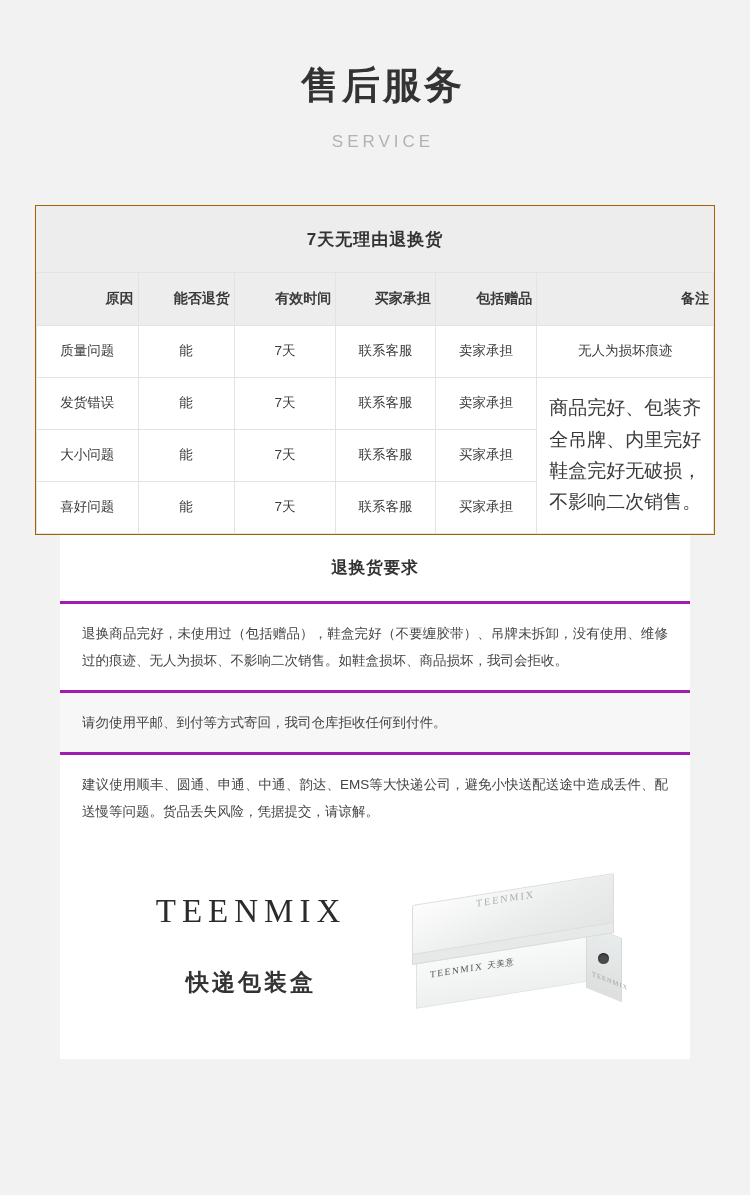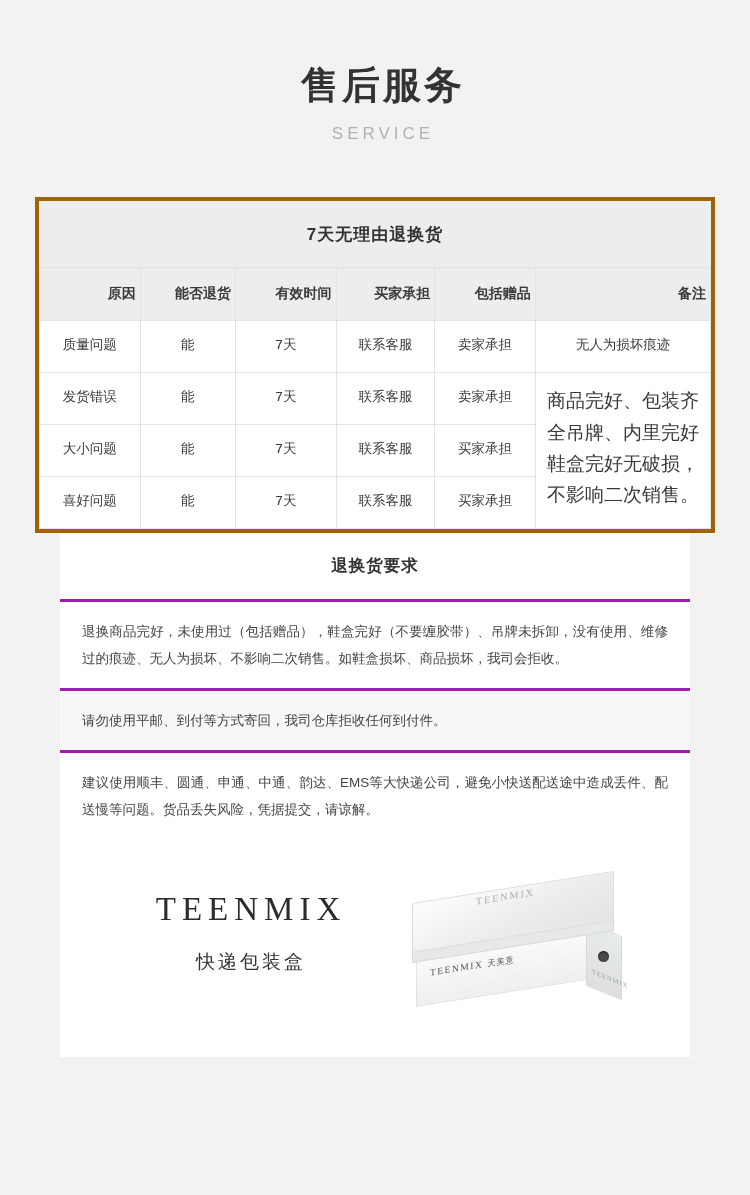--- a/index.html
+++ b/index.html
@@ -27,31 +27,31 @@
     padding-left: 16px;
   }
   .header .title {
     font-size: 38px;
     font-weight: bold;
     letter-spacing: 3px;
     color: #333;
     line-height: 1.25;
   }
   .header .subtitle {
-    margin-top: 14px;
+    margin-top: 22px;
     font-size: 17px;
     letter-spacing: 4px;
     color: #b2b2b2;
   }
 
   
   .table-wrap {
     margin: 53px 35px 0 35px;
     background: #ffffff;
-    border: 4px solid #a16207;
+    border: 1px solid #a16207;
     box-sizing: border-box;
   }
   .table-caption {
     background: #ededed;
     text-align: center;
     font-size: 17px;
     font-weight: bold;
     color: #333;
     padding: 22px 0 21px 0;
     letter-spacing: 1px;
@@ -74,21 +74,20 @@
   table.policy th {
     background: #ededed;
     height: 52px;
     font-weight: bold;
     font-size: 14px;
     text-align: right;
   }
   table.policy td {
     height: 51px;
     background: #fff;
-    font-family: Liberation Mono, monospace;
   }
   table.policy td.note {
     font-size: 19px;
     line-height: 1.65;
     text-align: center;
     padding: 6px 10px;
     vertical-align: middle;
   }
   table.policy col.c0 { width: 15.0%; }
   table.policy col.c1 { width: 14.2%; }
@@ -143,25 +142,25 @@
     text-align: center;
   }
   .brand-name {
     font-size: 33px;
     letter-spacing: 6px;
     color: #2b2b2b;
     font-family: "Liberation Serif", serif;
     font-weight: normal;
   }
   .brand-sub {
-    margin-top: 21px;
-    font-size: 19px;
+    margin-top: 37px;
+    font-size: 23px;
     letter-spacing: 3px;
     color: #333;
-    font-weight: normal;
+    font-weight: bold;
   }
 
   
   .box-art {
     position: absolute;
     right: 48px;
     top: 38px;
     width: 240px;
     height: 140px;
   }

